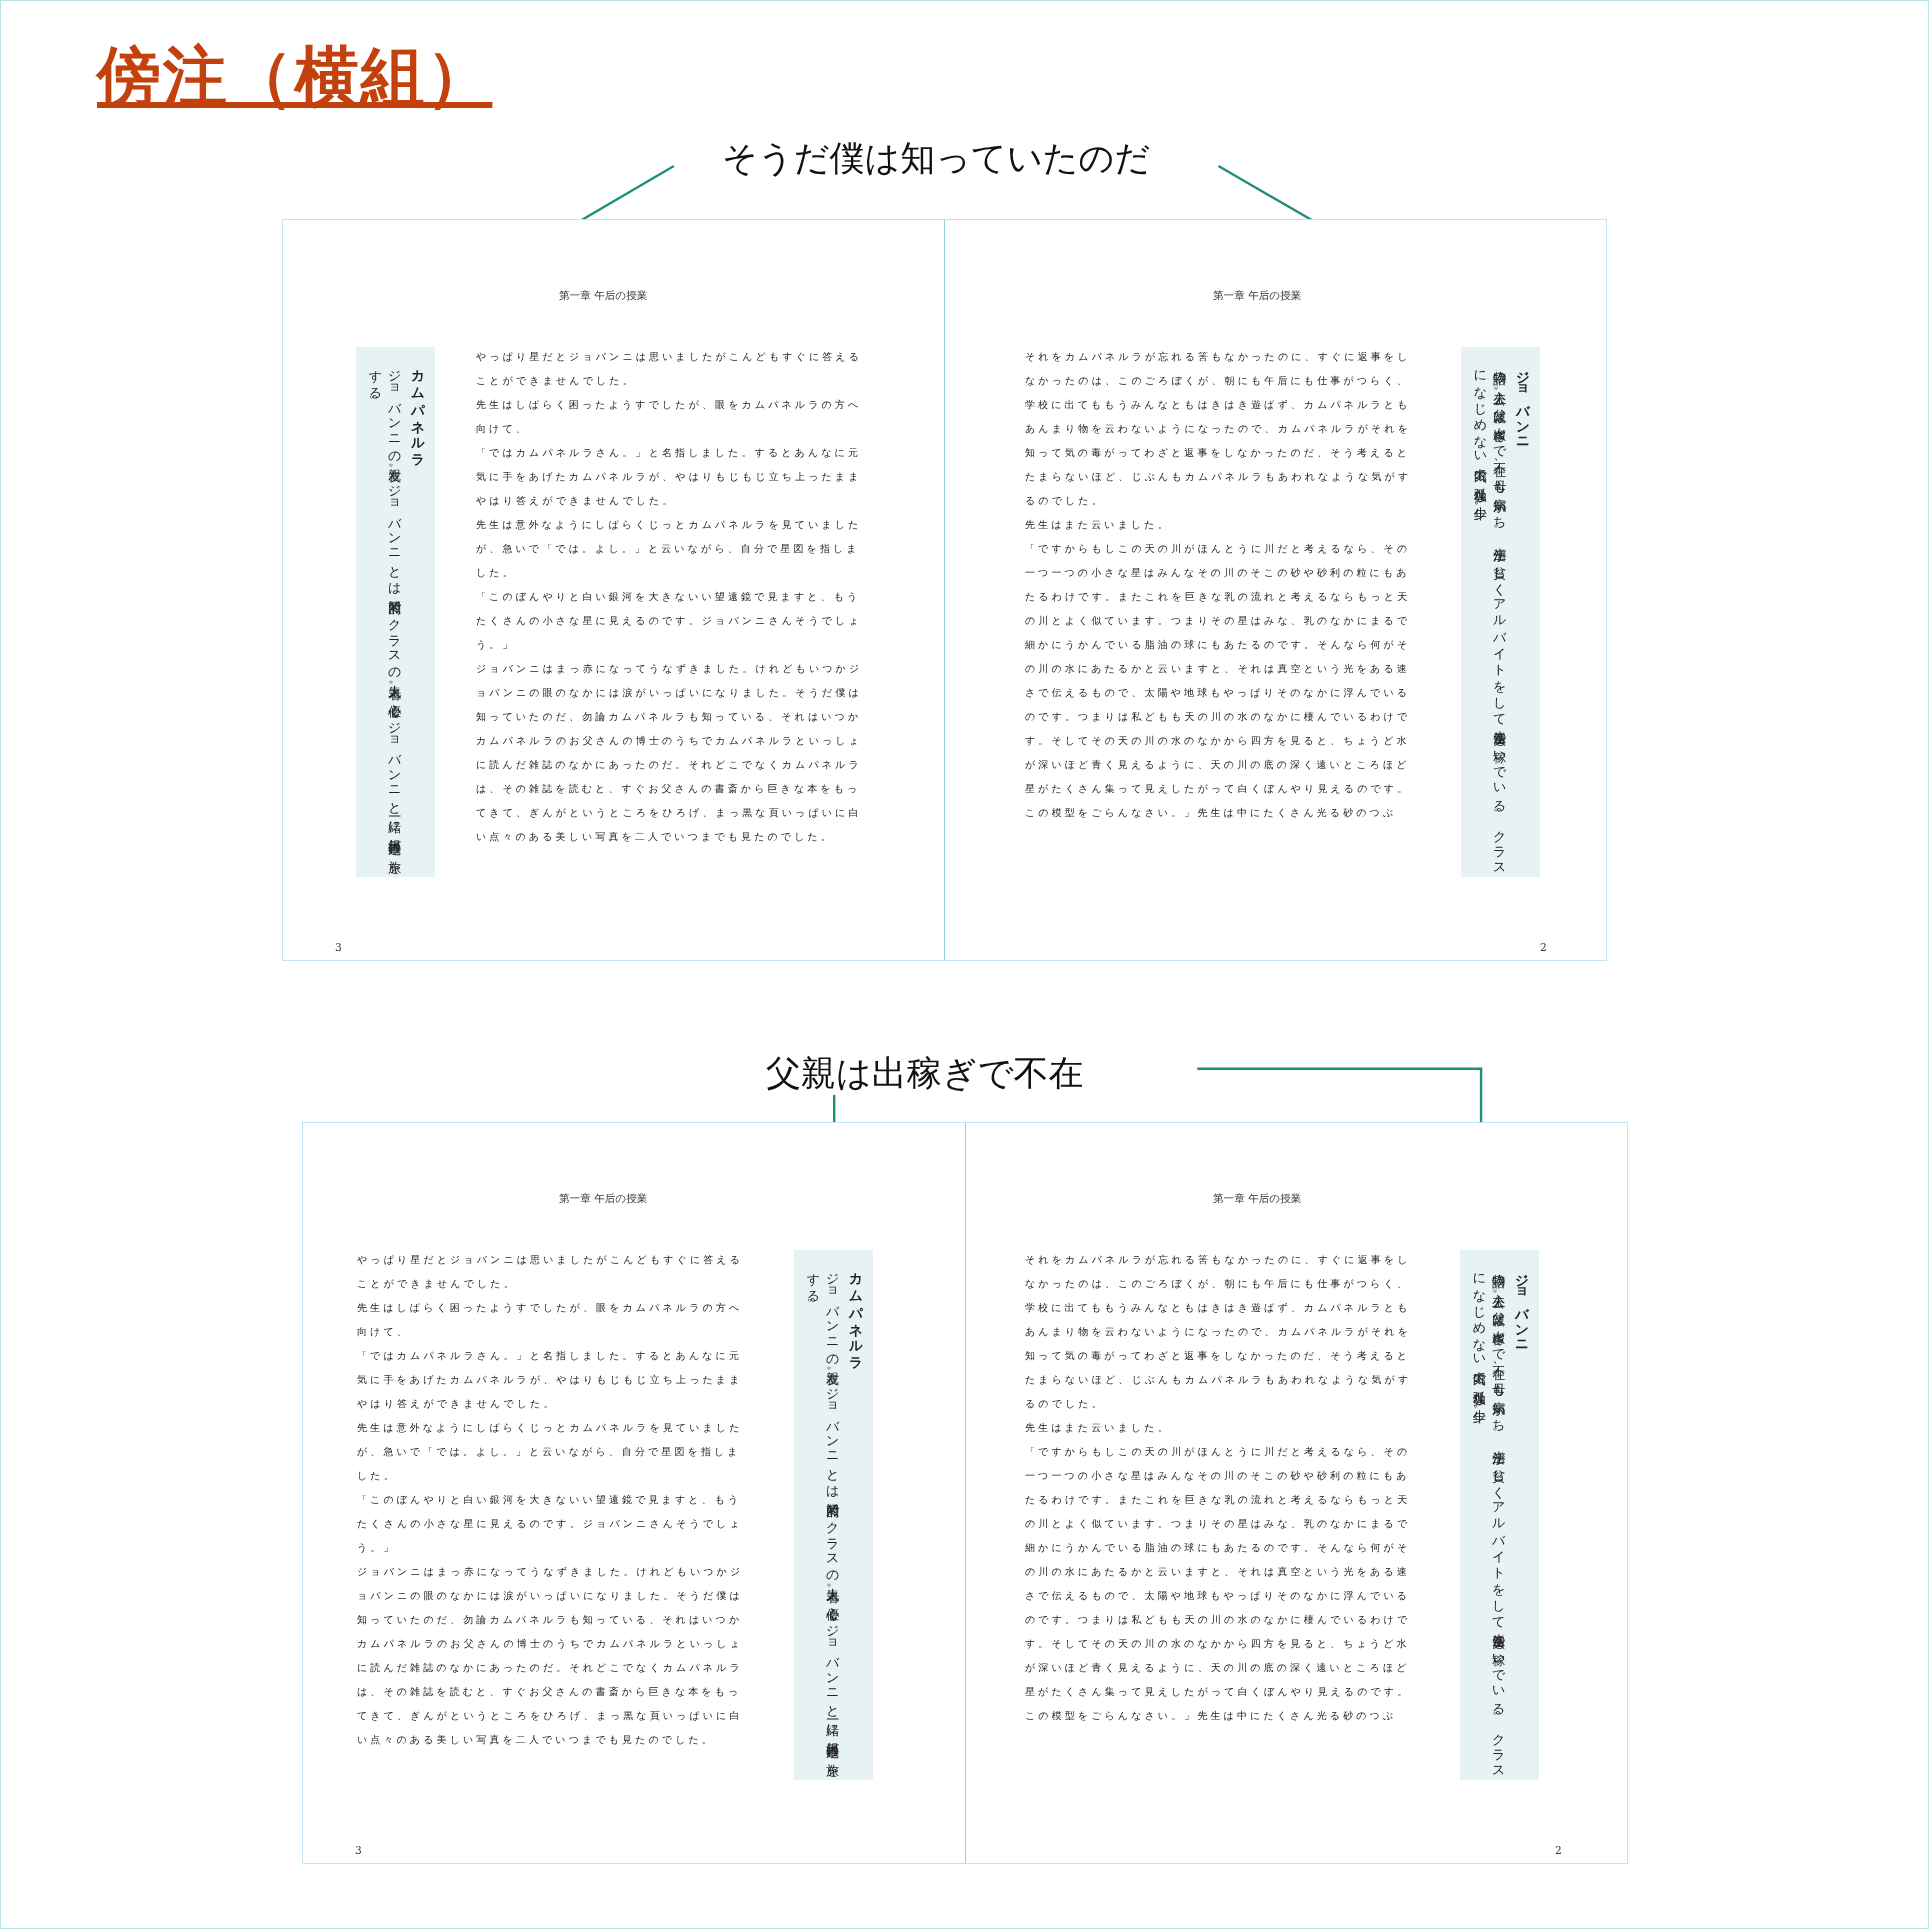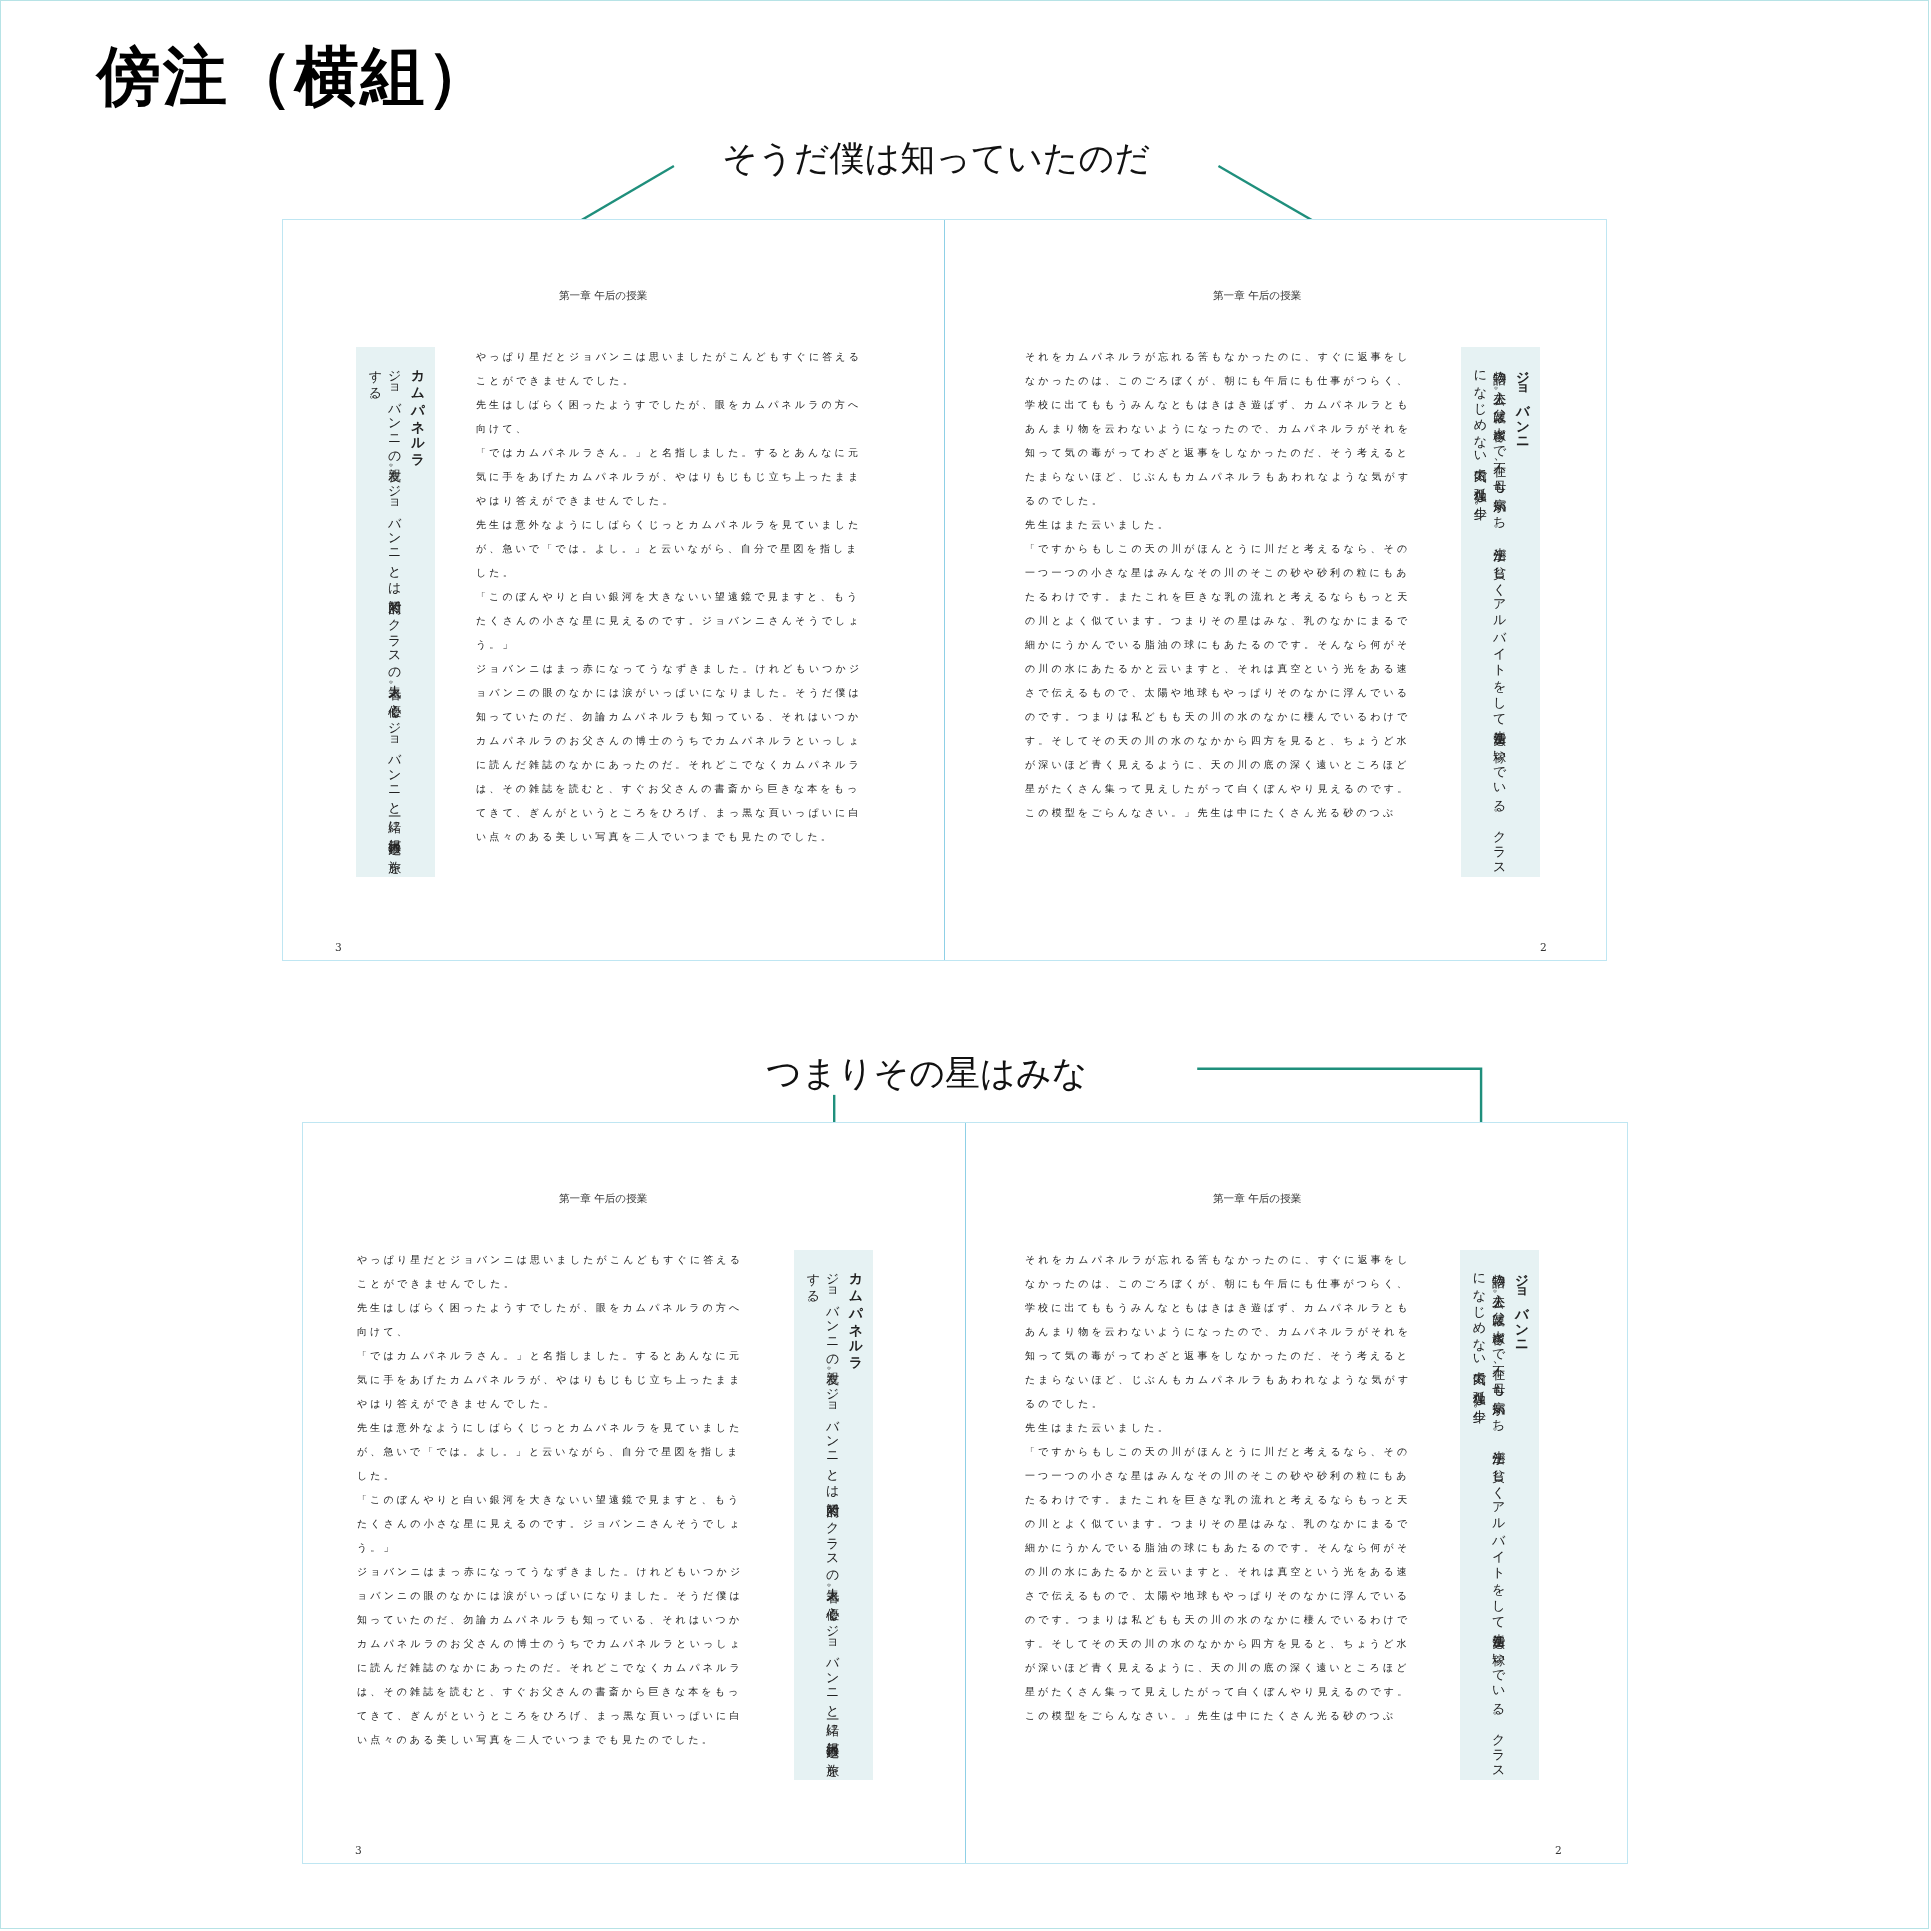--- a/index.html
+++ b/index.html
@@ -1,20 +1,20 @@
 <!DOCTYPE html>
 <html><head>
 <meta charset="utf-8">
 <style>
   html, body { margin:0; padding:0; }
   body { width:1931px; height:1931px; position:relative; background:#ffffff; overflow:hidden;
          font-family:"DejaVu Serif", serif; color:#222; }
   .frame { position:absolute; left:0; top:0; width:1927px; height:1927px; border:1.9px solid #b7e3e6; }
   .title { position:absolute; left:97px; top:33px; font-family:"DejaVu Sans", sans-serif; font-weight:bold;
-           font-size:64px; color:#000000; letter-spacing:1.9px; white-space:nowrap; }
+           font-size:64px; color:#c2410c; letter-spacing:1.9px; white-space:nowrap;text-decoration:underline; }
   .callout { position:absolute; font-family:"DejaVu Sans", sans-serif; font-size:35px; color:#111; white-space:nowrap; }
   svg.lines { position:absolute; left:0; top:0; width:1931px; height:1931px; pointer-events:none; }
   .spread { position:absolute; border:1.4px solid #bfe6f2; background:#fff; }
   .divider { position:absolute; top:0; bottom:0; width:0; border-left:1.4px solid #8fd0e6; }
   .page { position:absolute; top:14px; bottom:0; }
   .running-head { position:absolute; top:55px; font-size:10.6px; color:#333; white-space:nowrap; }
   .body-text { position:absolute; top:111px; width:396px; font-size:10px; line-height:24px; letter-spacing:3.1px; color:#222; }
   .body-text p { margin:0; }
   .page-num { position:absolute; top:707px; font-size:10.6px; color:#333; }
   .sidenote { position:absolute; top:113px; width:62px; height:530px; background:#e6f2f3; padding:13.5px 7.7px 0 0; box-sizing:border-box;
@@ -72,21 +72,21 @@
       <p>「ですからもしこの天の川がほんとうに川だと考えるなら、その一つ一つの小さな星はみんなその川のそこの砂や砂利の粒にもあたるわけです。またこれを巨きな乳の流れと考えるならもっと天の川とよく似ています。つまりその星はみな、乳のなかにまるで細かにうかんでいる脂油の球にもあたるのです。そんなら何がその川の水にあたるかと云いますと、それは真空という光をある速さで伝えるもので、太陽や地球もやっぱりそのなかに浮んでいるのです。つまりは私どもも天の川の水のなかに棲んでいるわけです。そしてその天の川の水のなかから四方を見ると、ちょうど水が深いほど青く見えるように、天の川の底の深く遠いところほど星がたくさん集って見えしたがって白くぼんやり見えるのです。この模型をごらんなさい。」先生は中にたくさん光る砂のつぶ</p>
     </div>
     <div class="sidenote" style="left:516px; width:79px;">
       <span class="sn-title">ジョバンニ</span>
       <span class="sn-text">物語の主人公。父親は出稼ぎで不在、母も病気がち。生活が貧しくアルバイトをして生活費を稼いでいる。クラスになじめない内気で孤独な少年。</span>
     </div>
     <div class="page-num" style="left:595px;">2</div>
   </div>
 </div>
 
-<div class="callout" style="left:766px; top:1050px;">つまりその星はみな</div>
+<div class="callout" style="left:766px; top:1050px;">父親は出稼ぎで不在</div>
 
 <div class="spread" style="left:302px; top:1122px; width:1324px; height:740px;">
   <div class="divider" style="left:662px;"></div>
 
   <div class="page" style="left:0; width:662px;">
     <div class="running-head" style="left:256px;">第一章 午后の授業</div>
     <div class="body-text" style="left:54px;">
       <p>やっぱり星だとジョバンニは思いましたがこんどもすぐに答えることができませんでした。</p>
       <p>先生はしばらく困ったようすでしたが、眼をカムパネルラの方へ向けて、</p>
       <p>「ではカムパネルラさん。」と名指しました。するとあんなに元気に手をあげたカムパネルラが、やはりもじもじ立ち上ったままやはり答えができませんでした。</p>

